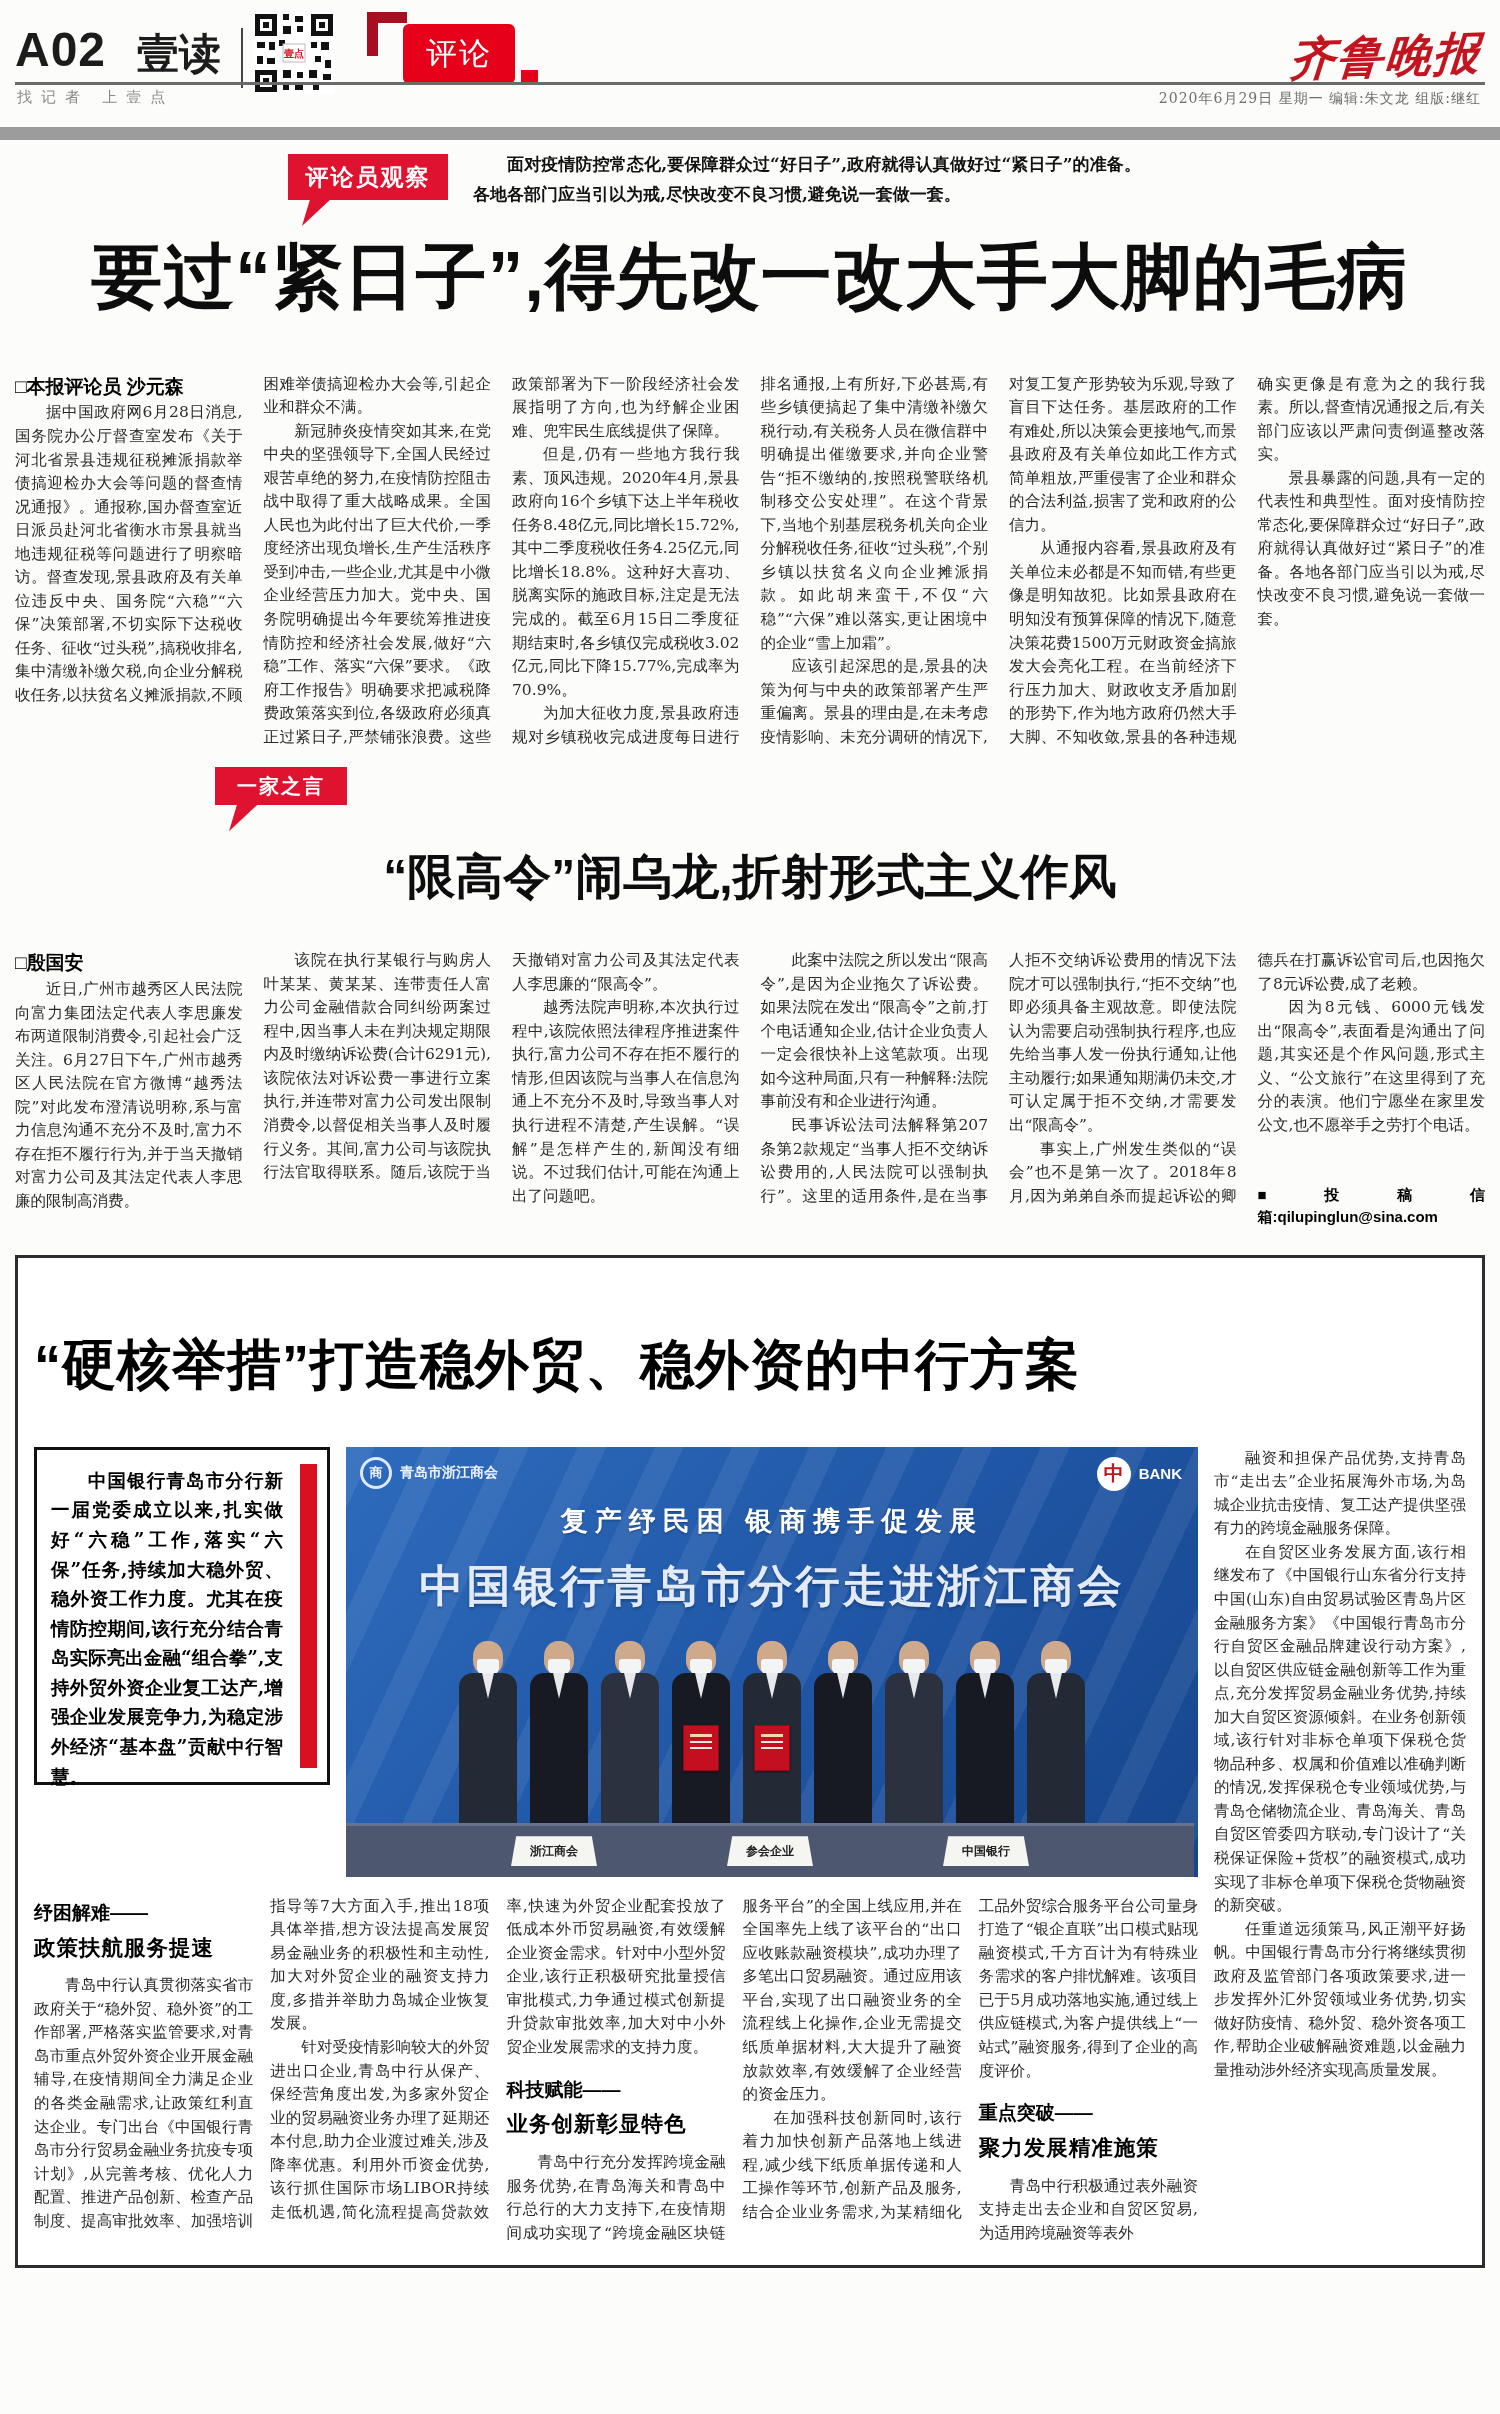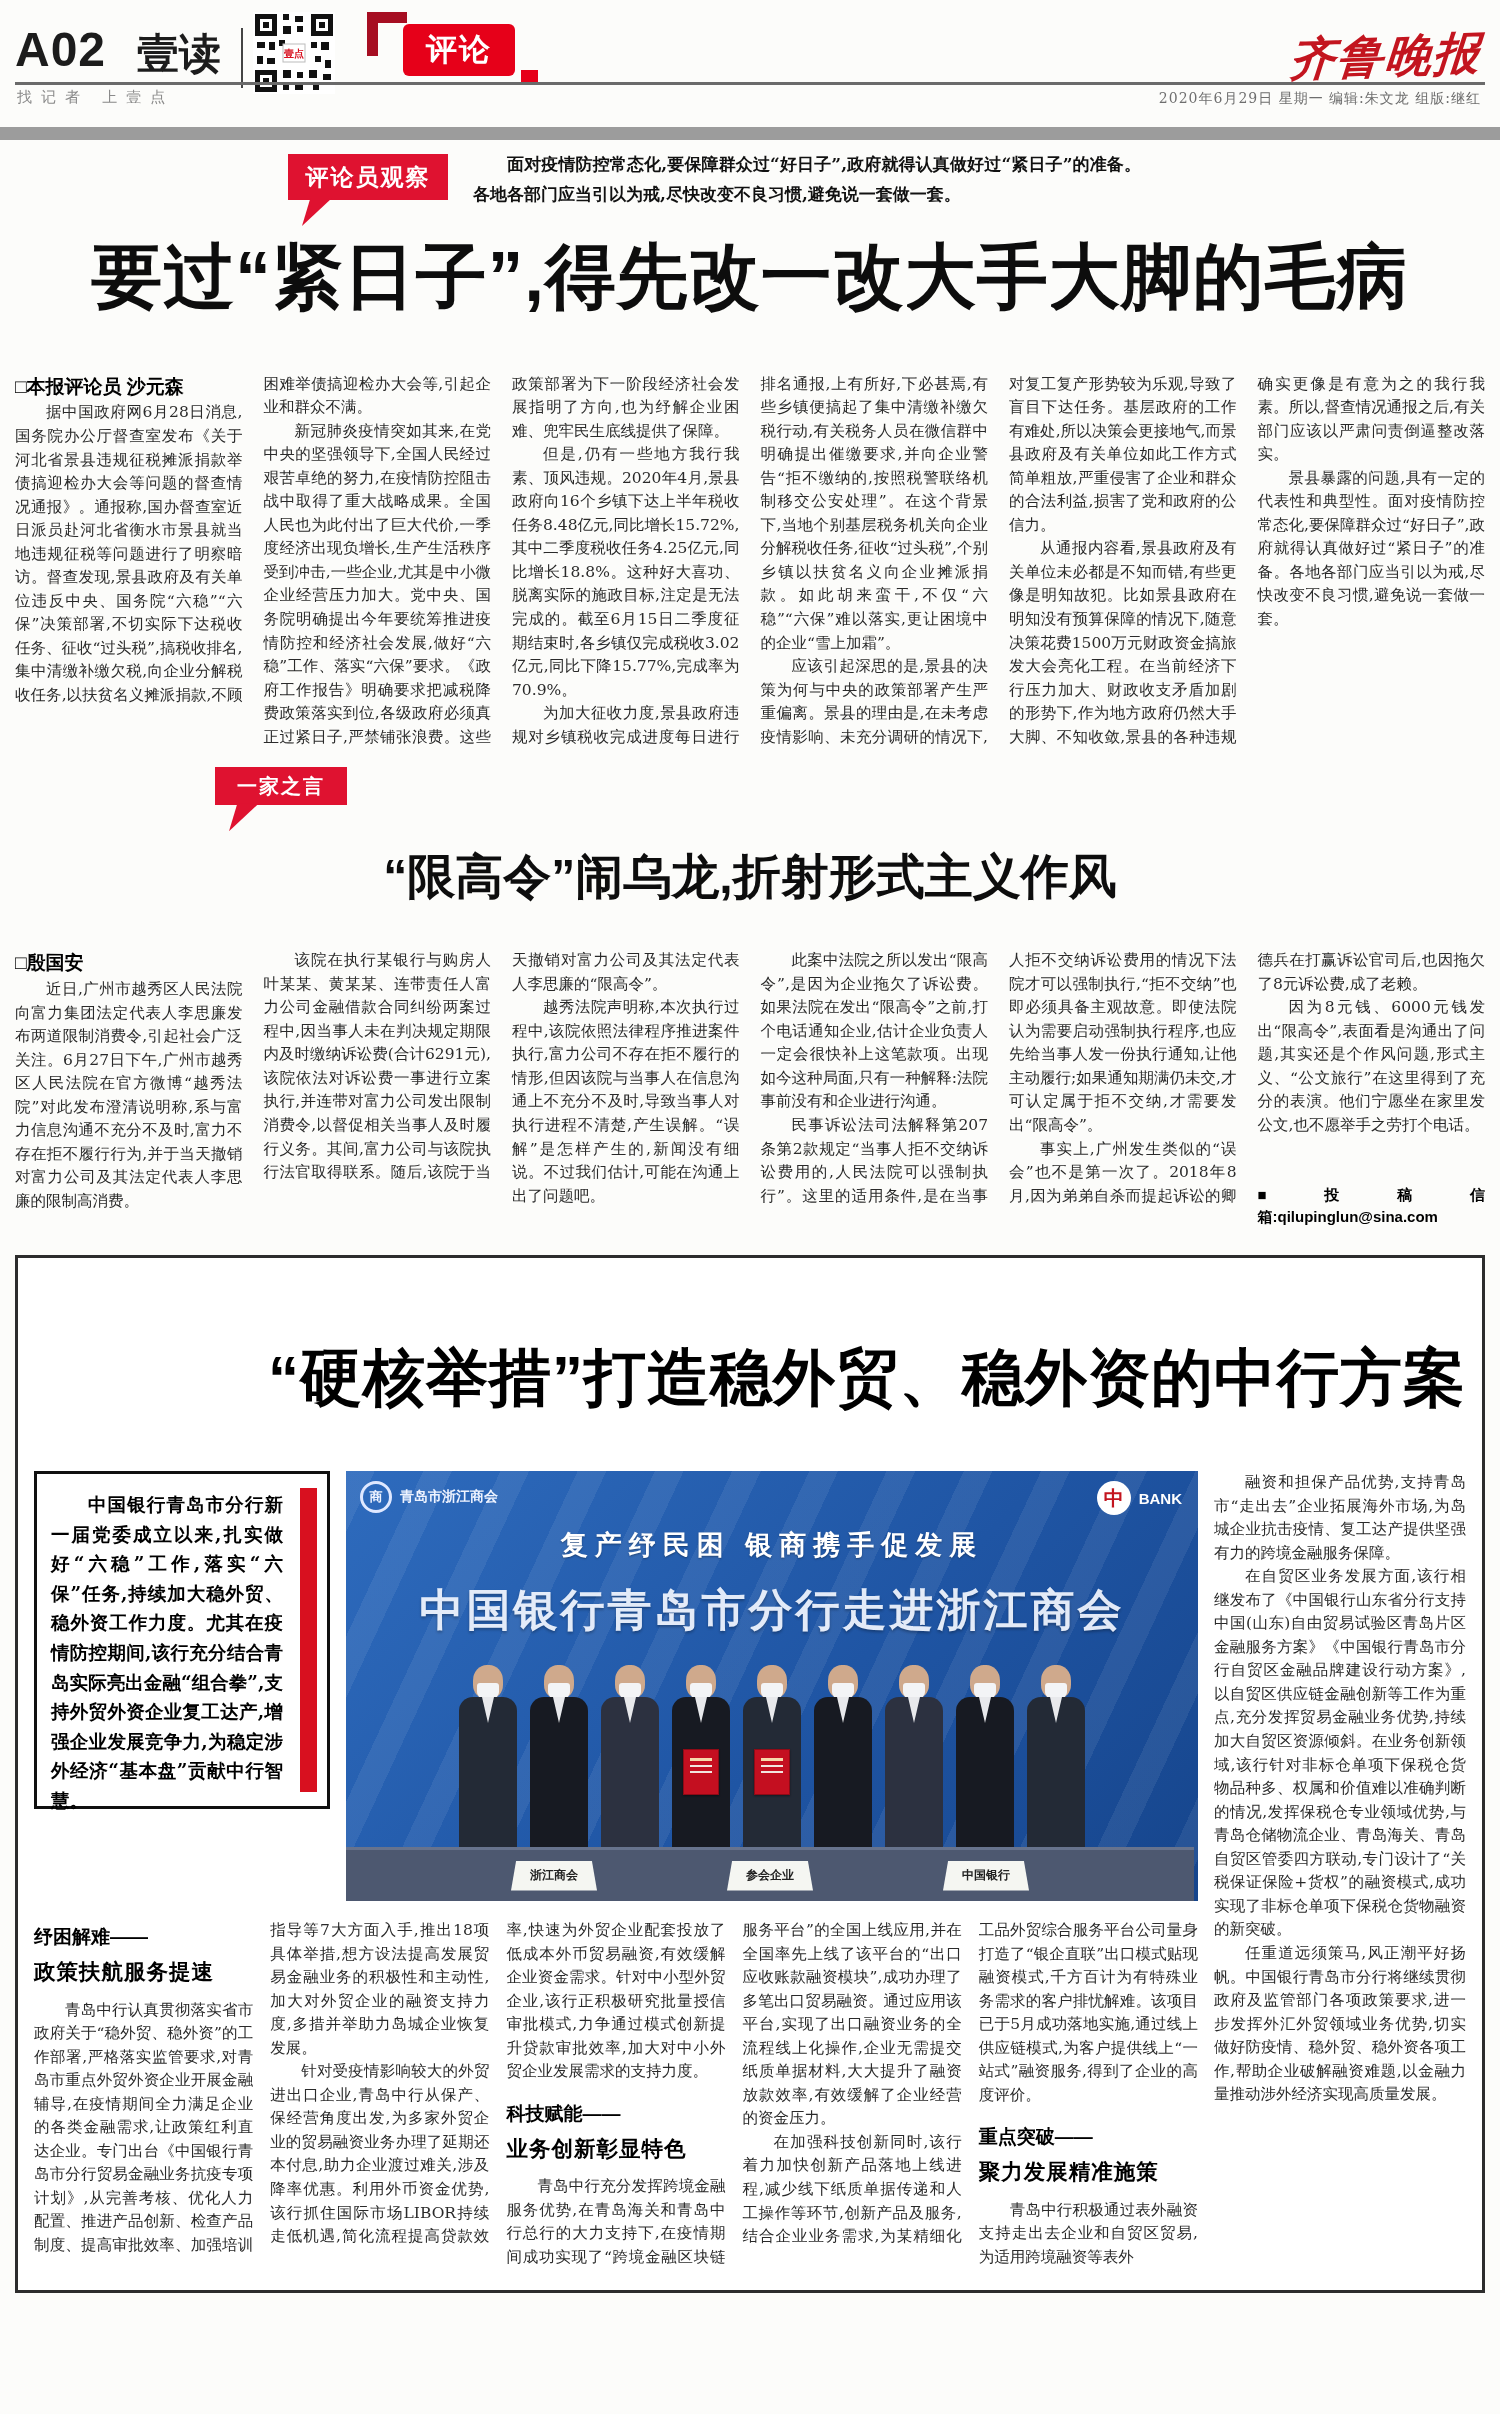--- a/index.html
+++ b/index.html
@@ -13,21 +13,21 @@
 
   
   .masthead { position:relative; height:104px; }
   .mh-rule { position:absolute; left:0; right:0; top:82px; height:3px; background:#6a6a6a; }
   .mh-pageno { position:absolute; left:0; top:22px; font-family:"Liberation Sans",sans-serif; font-weight:900; font-size:48px; letter-spacing:1px; }
   .mh-section { position:absolute; left:122px; top:26px; font-family:"Liberation Sans",sans-serif; font-weight:900; font-size:42px; }
   .mh-vline { position:absolute; left:226px; top:28px; width:2px; height:60px; background:#444; }
   .mh-slogan { position:absolute; left:2px; top:88px; font-size:15px; color:#8a8a8a; letter-spacing:9px; font-family:"Liberation Sans",sans-serif; }
   .mh-qr { position:absolute; left:238px; top:12px; width:82px; height:82px; }
   .mh-bracket { position:absolute; left:352px; top:12px; width:40px; height:44px; border-left:11px solid #a60e22; border-top:11px solid #a60e22; }
-  .mh-tab { position:absolute; left:388px; top:24px; width:112px; height:52px; background:#e60019; border-radius:6px; color:#fff; font-family:"Liberation Sans",sans-serif; font-weight:700; font-size:31px; display:flex; align-items:center; justify-content:center; letter-spacing:2px; }
+  .mh-tab { position:absolute; left:388px; top:24px; width:112px; height:60px; background:#e60019; border-radius:6px; color:#fff; font-family:"Liberation Sans",sans-serif; font-weight:400; font-size:31px; display:flex; align-items:center; justify-content:center; letter-spacing:2px; }
   .mh-sq { position:absolute; left:506px; top:70px; width:17px; height:13px; background:#e60019; }
   .mh-logo { position:absolute; right:4px; top:26px; font-family:"DejaVu Serif",serif; font-style:italic; font-weight:900; font-size:46px; color:#c3151f; transform:skewX(-6deg) rotate(-2deg); letter-spacing:2px; }
   .mh-date { position:absolute; right:4px; top:90px; font-size:14px; color:#6e6e6e; letter-spacing:1px; }
 
   .gray-band { margin-top:23px; height:13px; background:#9c9c9c; margin-left:-15px; margin-right:-15px; }
 
   
   .badge { position:relative; width:160px; height:46px; background:#df1230; color:#fff; font-family:"Liberation Sans",sans-serif; font-weight:bold; font-size:23px; display:flex; align-items:center; justify-content:center; letter-spacing:2px; }
   .badge::after { content:""; position:absolute; left:14px; bottom:-26px; width:30px; height:28px; background:#df1230; clip-path:polygon(0 100%, 28% 0, 100% 0); }
 
@@ -45,21 +45,21 @@
 
   
   .art2 { position:relative; margin-top:18px; }
   .art2-head { position:relative; height:54px; }
   .art2 .badge { position:absolute; left:200px; top:0; width:132px; height:38px; font-size:20px; }
   .headline2 { margin-top:24px; text-align:center; font-family:"Liberation Sans",sans-serif; font-weight:900; font-size:48px; letter-spacing:0px; color:#0d0d0d; }
   .email { text-indent:0 !important; margin-top:46px !important; font-family:"Liberation Sans",sans-serif; font-weight:bold; font-size:15px; color:#000; }
 
   
   .art3 { margin-top:26px; border:3px solid #2d2d2d; background:#fff; padding:26px 16px 20px; }
-  .headline3 { text-align:right; font-family:"Liberation Sans",sans-serif; font-weight:900; font-size:62px; letter-spacing:1px; color:#000; }
+  .headline3 { text-align:left; font-family:"Liberation Sans",sans-serif; font-weight:900; font-size:54px; letter-spacing:1px; color:#000; }
   .a3-wrap { display:flex; gap:16px; margin-top:30px; }
   .a3-main { flex:1; min-width:0; }
   .a3-top { display:flex; gap:16px; }
   .a3-box { width:296px; border:3px solid #101010; padding:16px 44px 16px 14px; position:relative; height:338px; }
   .a3-box-text { font-size:18.5px; font-weight:bold; line-height:1.6; text-align:justify; text-indent:2em; color:#000; }
   .a3-redbar { position:absolute; right:10px; top:14px; bottom:14px; width:17px; background:#d8101f; }
   .a3-photo { flex:1; position:relative; height:430px; overflow:hidden;
     background:linear-gradient(135deg,#2e6bbd 0%,#1f55a4 55%,#16458c 100%); }
   .a3-photo .streaks { position:absolute; inset:0; background:repeating-linear-gradient(115deg, rgba(255,255,255,0.07) 0 26px, rgba(255,255,255,0) 26px 70px); }
   .ph-logo-left { position:absolute; left:14px; top:10px; display:flex; align-items:center; gap:8px; color:#eef3ff; font-family:"Liberation Sans",sans-serif; font-size:14px; font-weight:bold; }

